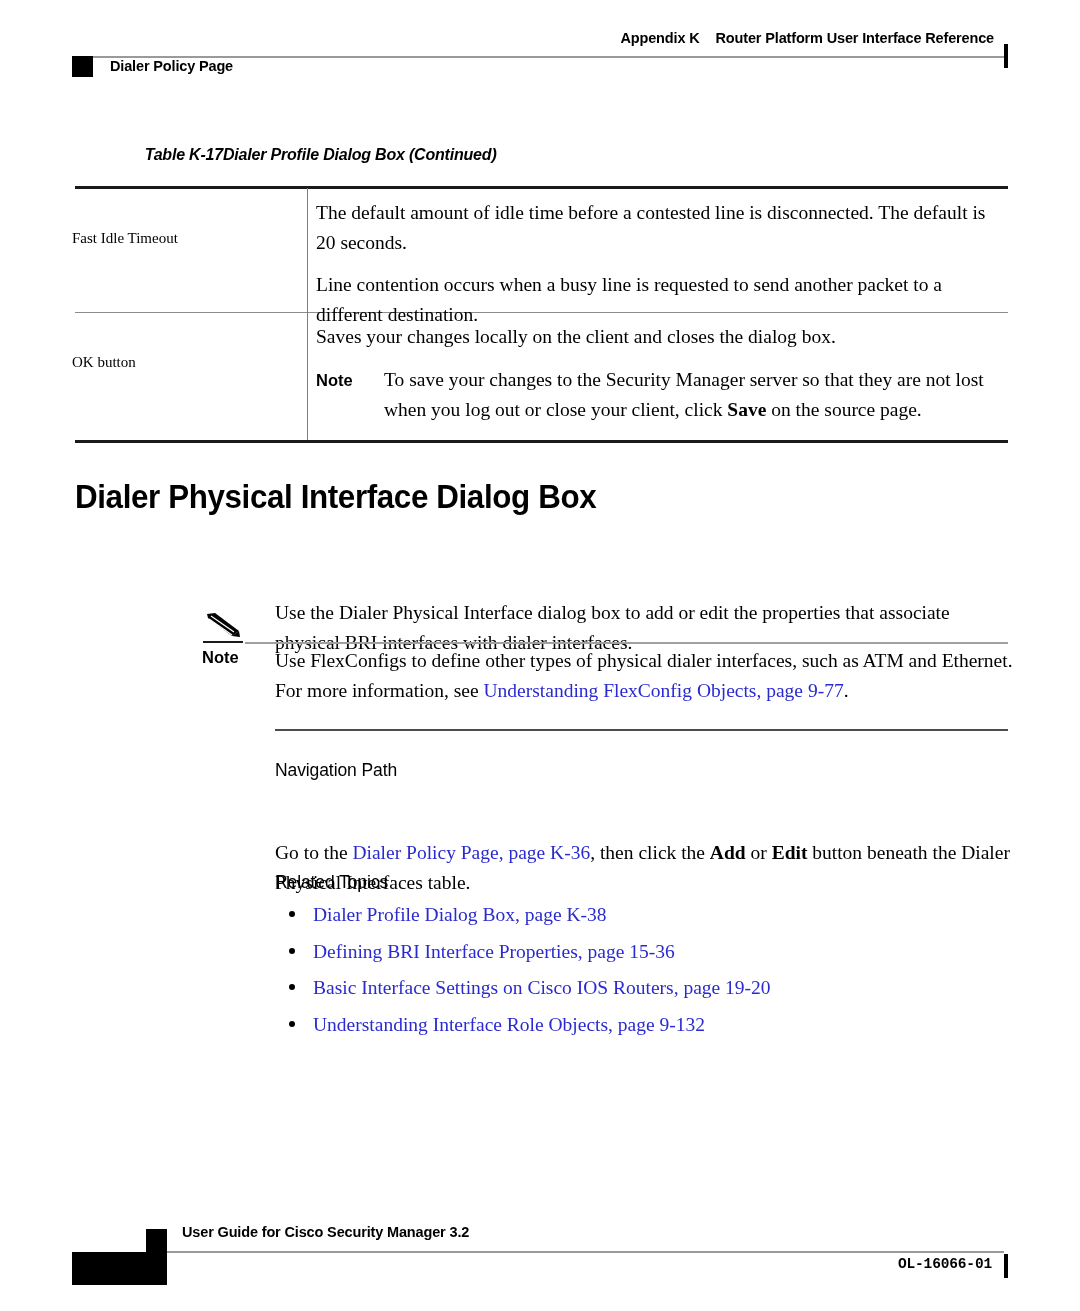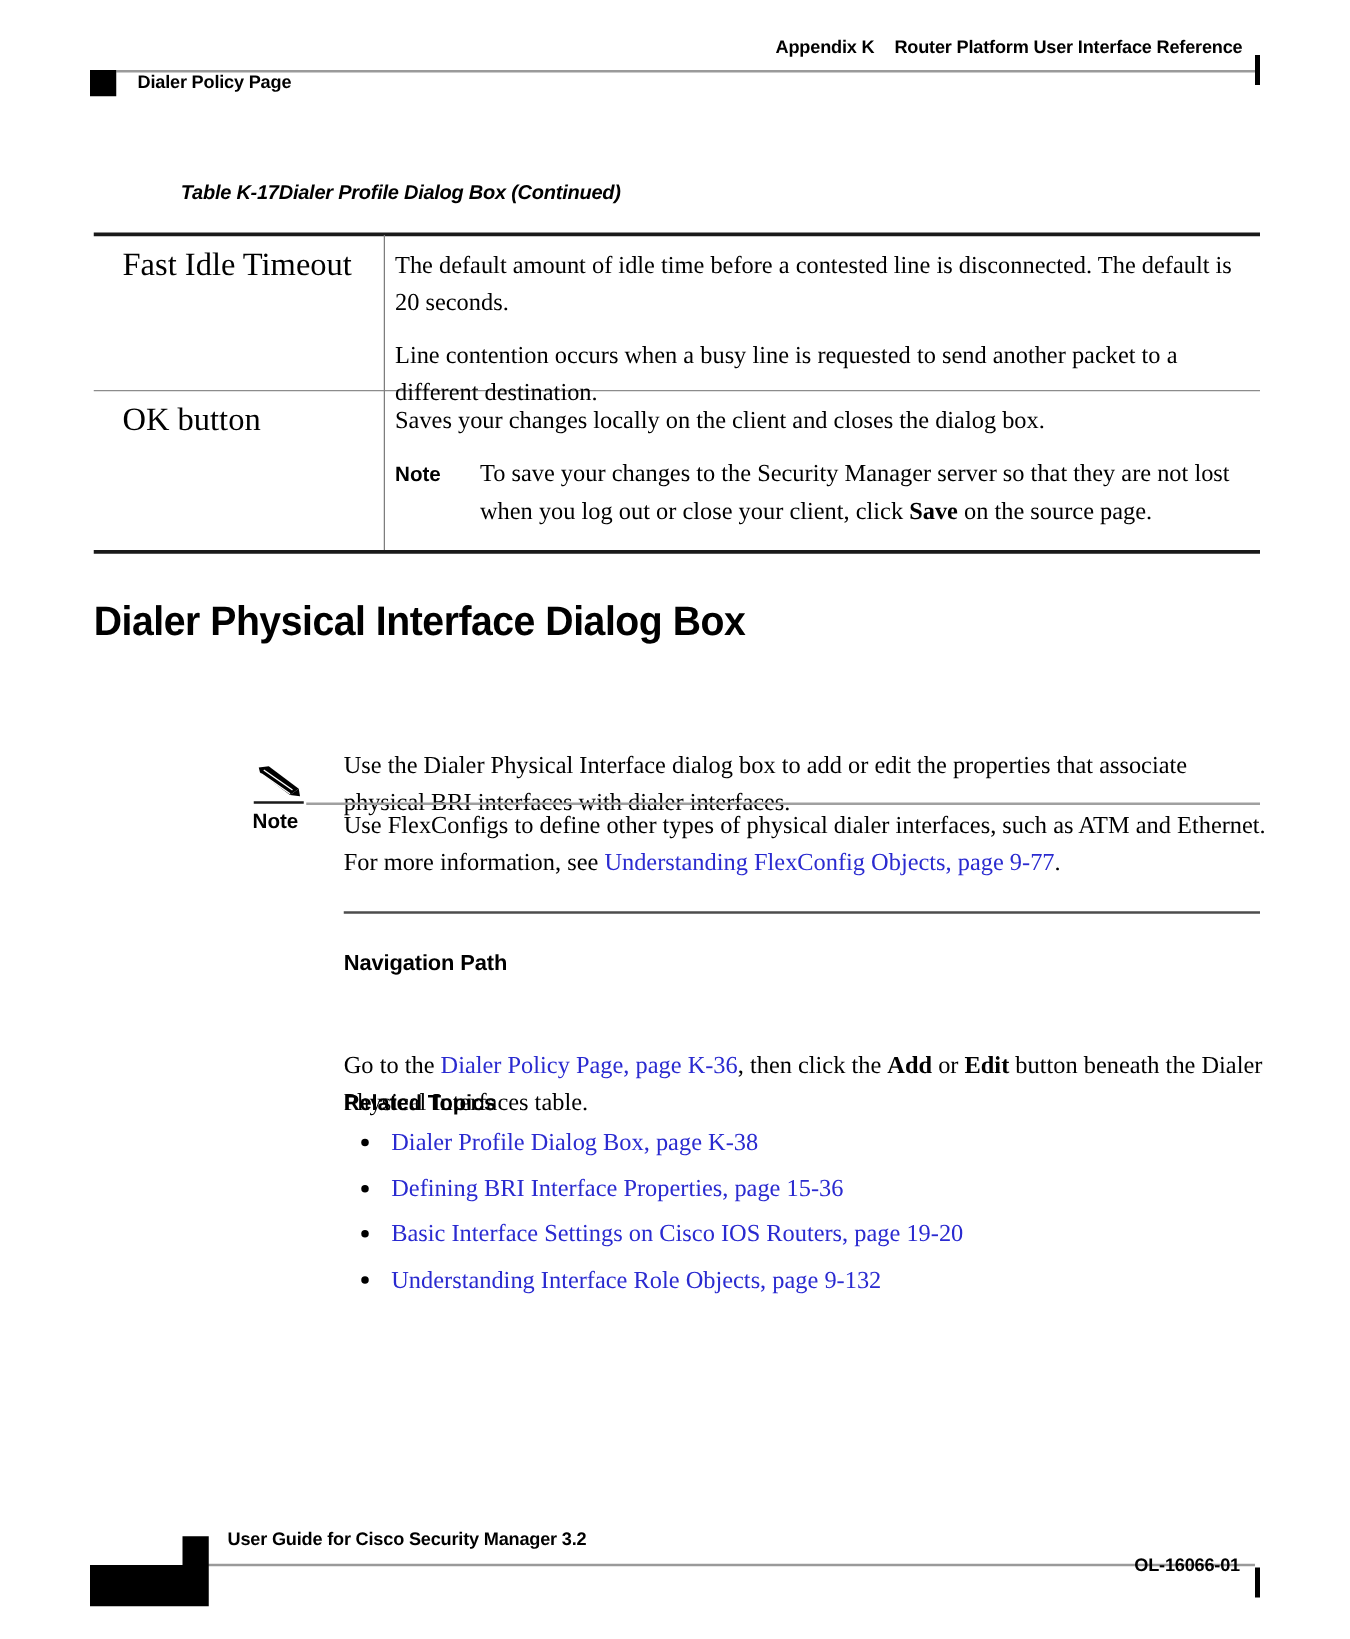--- a/index.html
+++ b/index.html
@@ -118,24 +118,25 @@
   .tbl-vline {
     position: absolute;
     left: 307px;
     top: 188px;
     width: 1.4px;
     height: 252px;
     background: #7d7d7d;
   }
   .cell-left {
     position: absolute;
-    left: 98px;
-    font-size: 26px;
+    left: 72px;
+    font-size: 15px;
     line-height: 28px;
     white-space: nowrap;
+    margin-top: 26px;
   }
   .cell-right {
     position: absolute;
     left: 316px;
     width: 688px;
     font-size: 19.5px;
     line-height: 30px;
   }
   .row1-left { top: 198px; }
   .row1-right { top: 198px; }
@@ -235,21 +236,21 @@
     width: 738px;
     font-size: 19.5px;
     line-height: 30px;
   }
 
   
   .h3 {
     position: absolute;
     left: 275px;
     font-family: "Liberation Sans", sans-serif;
-    font-weight: bold;
+    font-weight: normal;
     font-size: 17.5px;
     letter-spacing: -0.1px;
     white-space: nowrap;
   }
   .nav-heading { top: 760px; }
   .rel-heading { top: 872px; }
   .nav-para { top: 790px; margin-top: 48px; }
 
   
   .bullet-list {
@@ -340,22 +341,22 @@
     color: #ffffff;
     font-family: "Liberation Sans", sans-serif;
     font-weight: bold;
     font-size: 20px;
     letter-spacing: -0.3px;
     margin-top: 37px;
   }
   .ftr-docid {
     position: absolute;
     right: 16px;
-    top: 21px;
-    font-family: Liberation Sans, sans-serif;
+    top: 32px;
+    font-family: Liberation Mono, monospace;
     font-weight: bold;
     font-size: 14.5px;
     letter-spacing: -0.15px;
     white-space: nowrap;
   }
 </style>
 </head>
 <body>
 
 <div class="page">

